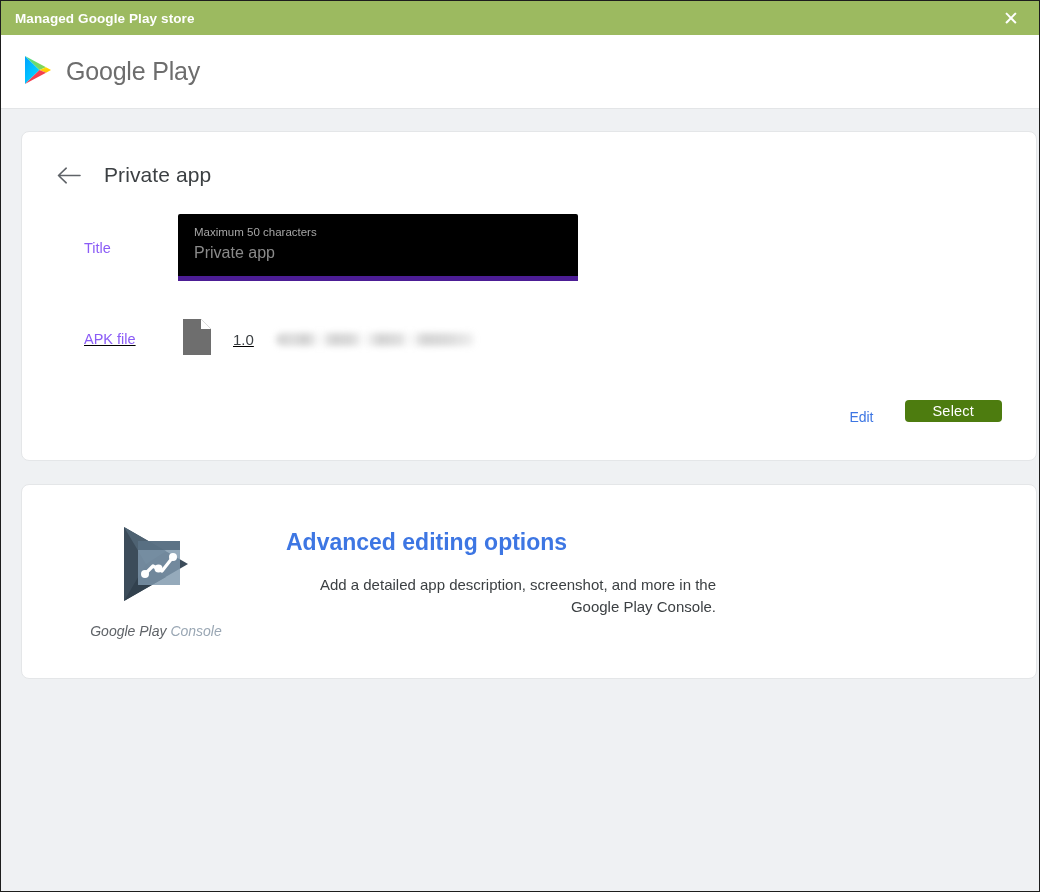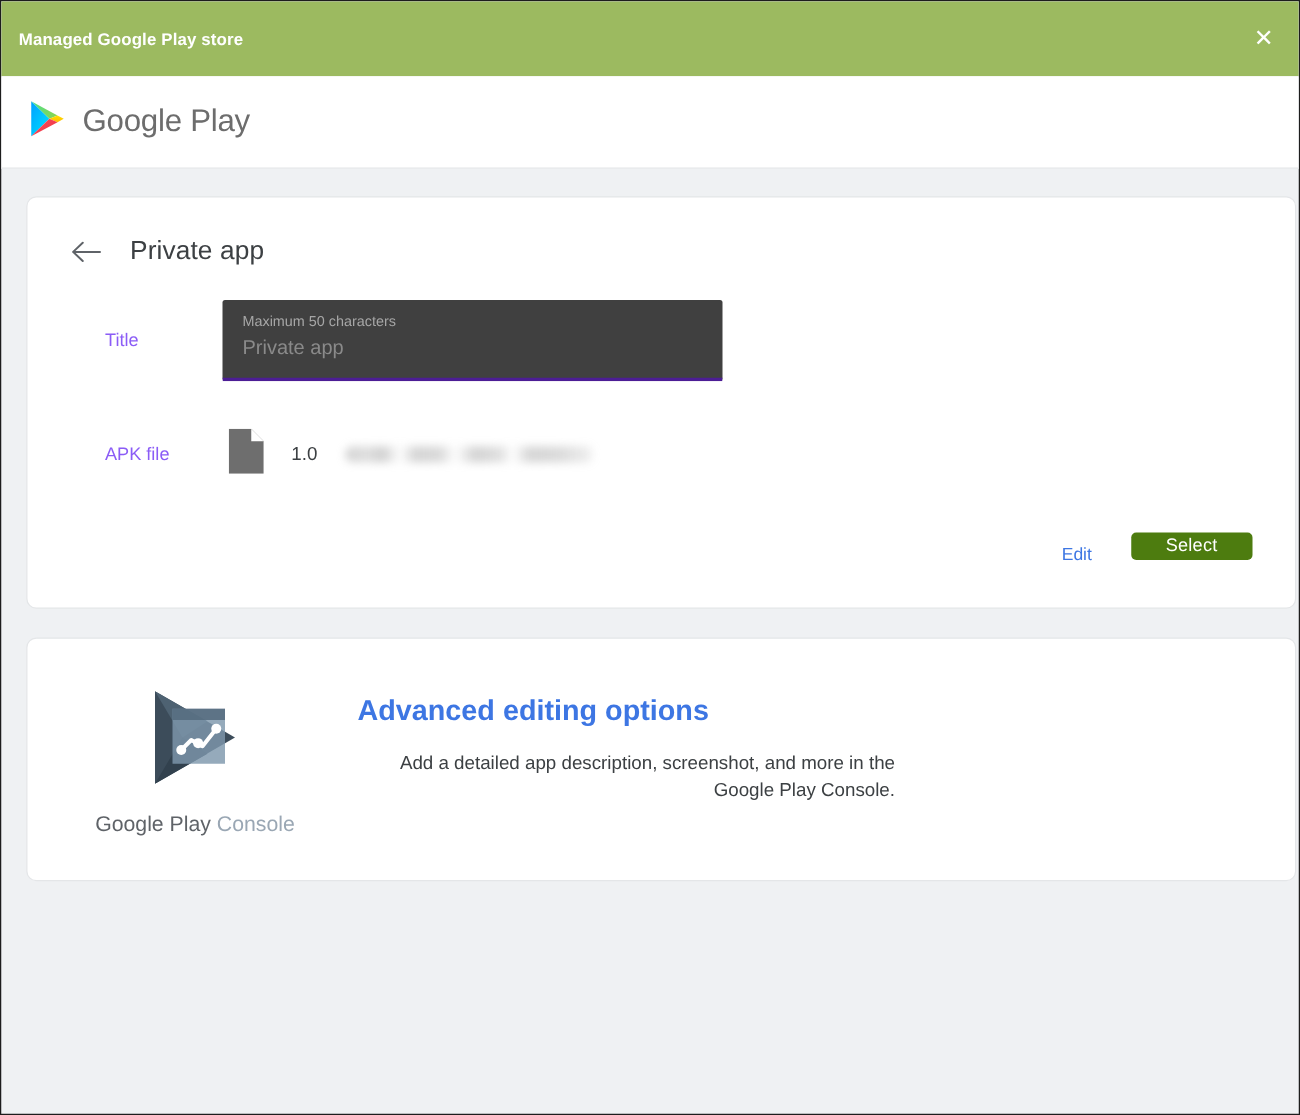--- a/index.html
+++ b/index.html
@@ -17,21 +17,21 @@
     width: 1040px;
     height: 892px;
     box-sizing: border-box;
     border: 1px solid #1d1d1d;
     background: #eff1f3;
     overflow: hidden;
   }
 
   
   .titlebar {
-    height: 60px;
+    height: 34px;
     background: #9cba60;
     display: flex;
     align-items: center;
     justify-content: space-between;
     padding: 0 16px 0 14px;
     box-sizing: border-box;
   }
   .titlebar-text {
     color: #ffffff;
     font-size: 13.5px;
@@ -120,40 +120,41 @@
   .form-label {
     width: 122px;
     flex: none;
     font-size: 14.5px;
     color: #8b5cf6;
     padding-left: 28px;
     box-sizing: border-box;
   }
   .title-field {
     width: 400px;
-    background: #404040;
-    border-bottom: 3px solid #4c1d95;
+    background: #000000;
+    border-bottom: 5px solid #4c1d95;
     border-radius: 2px 2px 0 0;
     padding: 10px 16px 12px 16px;
     box-sizing: border-box;
     cursor: text;
   }
   .field-hint {
     font-size: 11.5px;
     color: #a6a6a6;
     line-height: 17px;
   }
   .field-value {
     font-size: 16px;
     color: #8a8a8a;
     line-height: 23px;
   }
 
   .apk-row {
     margin-top: 38px;
+    text-decoration: underline;
   }
   .apk-content {
     display: flex;
     align-items: center;
     gap: 0;
     text-align: center;
   }
   .file-icon {
     width: 28px;
     margin-left: 5px;
@@ -224,22 +225,23 @@
   .console-brand {
     width: 200px;
     flex: none;
     display: flex;
     flex-direction: column;
     align-items: center;
     padding-top: 6px;
   }
   .console-wordmark {
     margin-top: 12px;
-    font-size: 17px;
+    font-size: 14px;
     white-space: nowrap;
+    font-style: italic;
   }
   .cw-dark { color: #5f6368; }
   .cw-light { color: #9aa7b4; }
 
   .advanced-body {
     flex: 1;
     padding-top: 14px;
     padding-left: 30px;
   }
   .advanced-heading {

